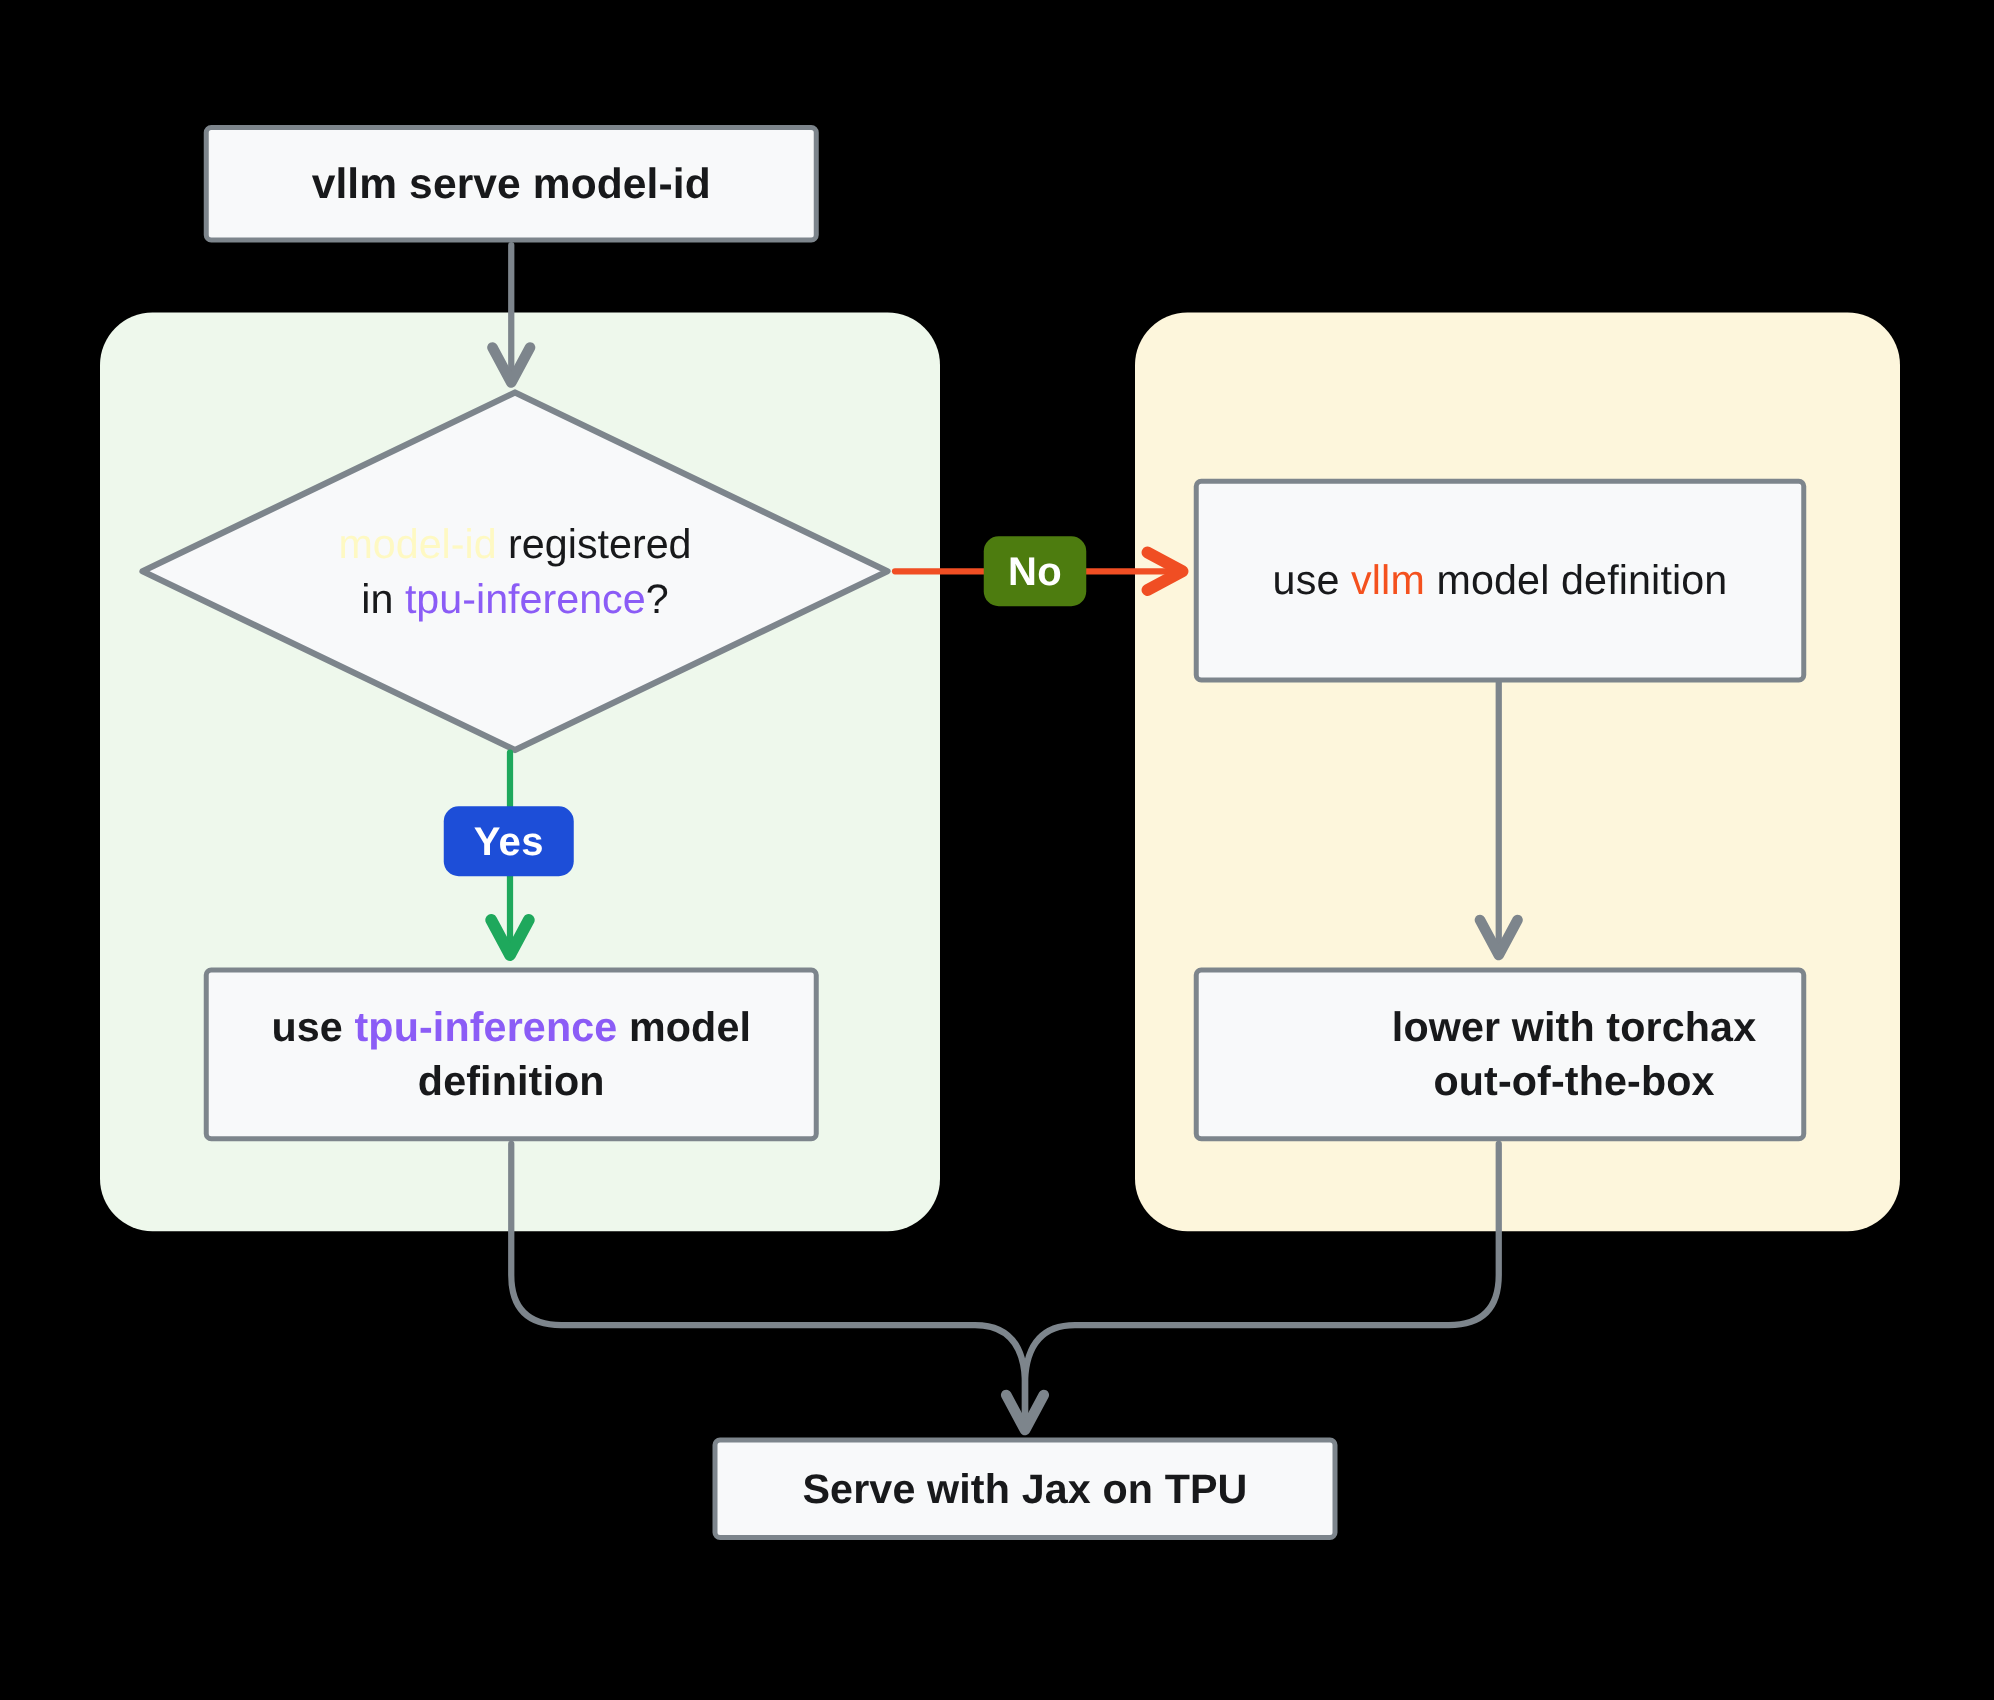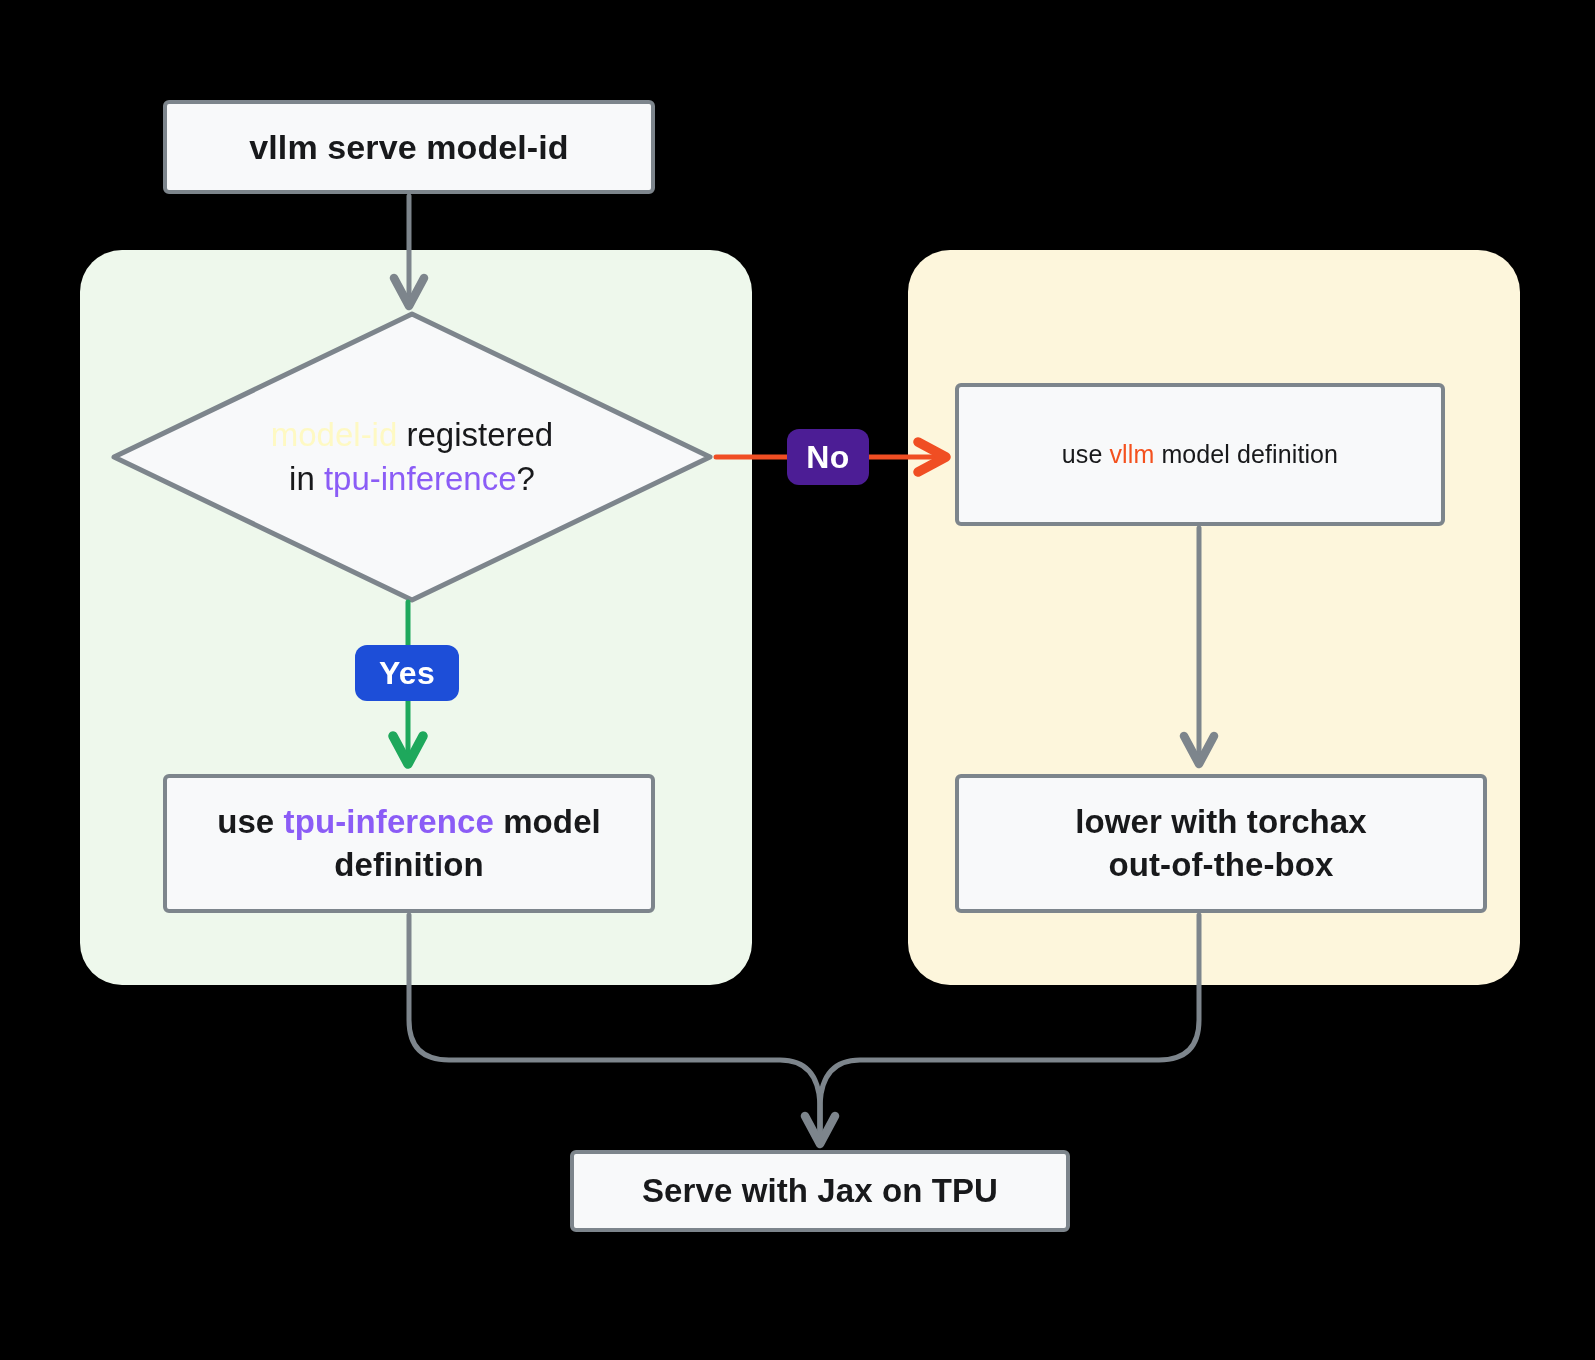--- a/index.html
+++ b/index.html
@@ -65,42 +65,43 @@
     top: 100px;
     width: 492px;
     height: 94px;
     font-size: 34px;
     font-weight: 600;
   }
   #node-vllm-def {
     left: 955px;
     top: 383px;
     width: 490px;
-    height: 143px;
-    font-size: 25px;
+    height: 163px;
+    font-size: 33px;
     font-weight: 500;
     text-align: center;
   }
   #node-tpu-def {
     left: 163px;
     top: 774px;
     width: 492px;
     height: 139px;
     font-size: 33px;
     font-weight: 600;
     padding: 12px 20px;
   }
   #node-torchax {
     left: 955px;
     top: 774px;
-    width: 532px;
+    width: 490px;
     height: 139px;
     font-size: 33px;
     font-weight: 600;
-    padding: 0 20px;
+    padding: 0 36px;
+    justify-content: flex-end;
   }
   #node-serve {
     left: 570px;
     top: 1150px;
     width: 500px;
     height: 82px;
     font-size: 33px;
     font-weight: 600;
     text-align: center;
   }
@@ -149,21 +150,21 @@
     top: 645px;
     width: 104px;
     height: 56px;
     background: #1d4ed8;
   }
   #badge-no {
     left: 787px;
     top: 429px;
     width: 82px;
     height: 56px;
-    background: #4c1d95;
+    background: #4d7c0f;
   }
 </style>
 </head>
 <body>
 
 <div id="canvas">
 
   <div class="panel" id="panel-green"></div>
   <div class="panel" id="panel-yellow"></div>
 

